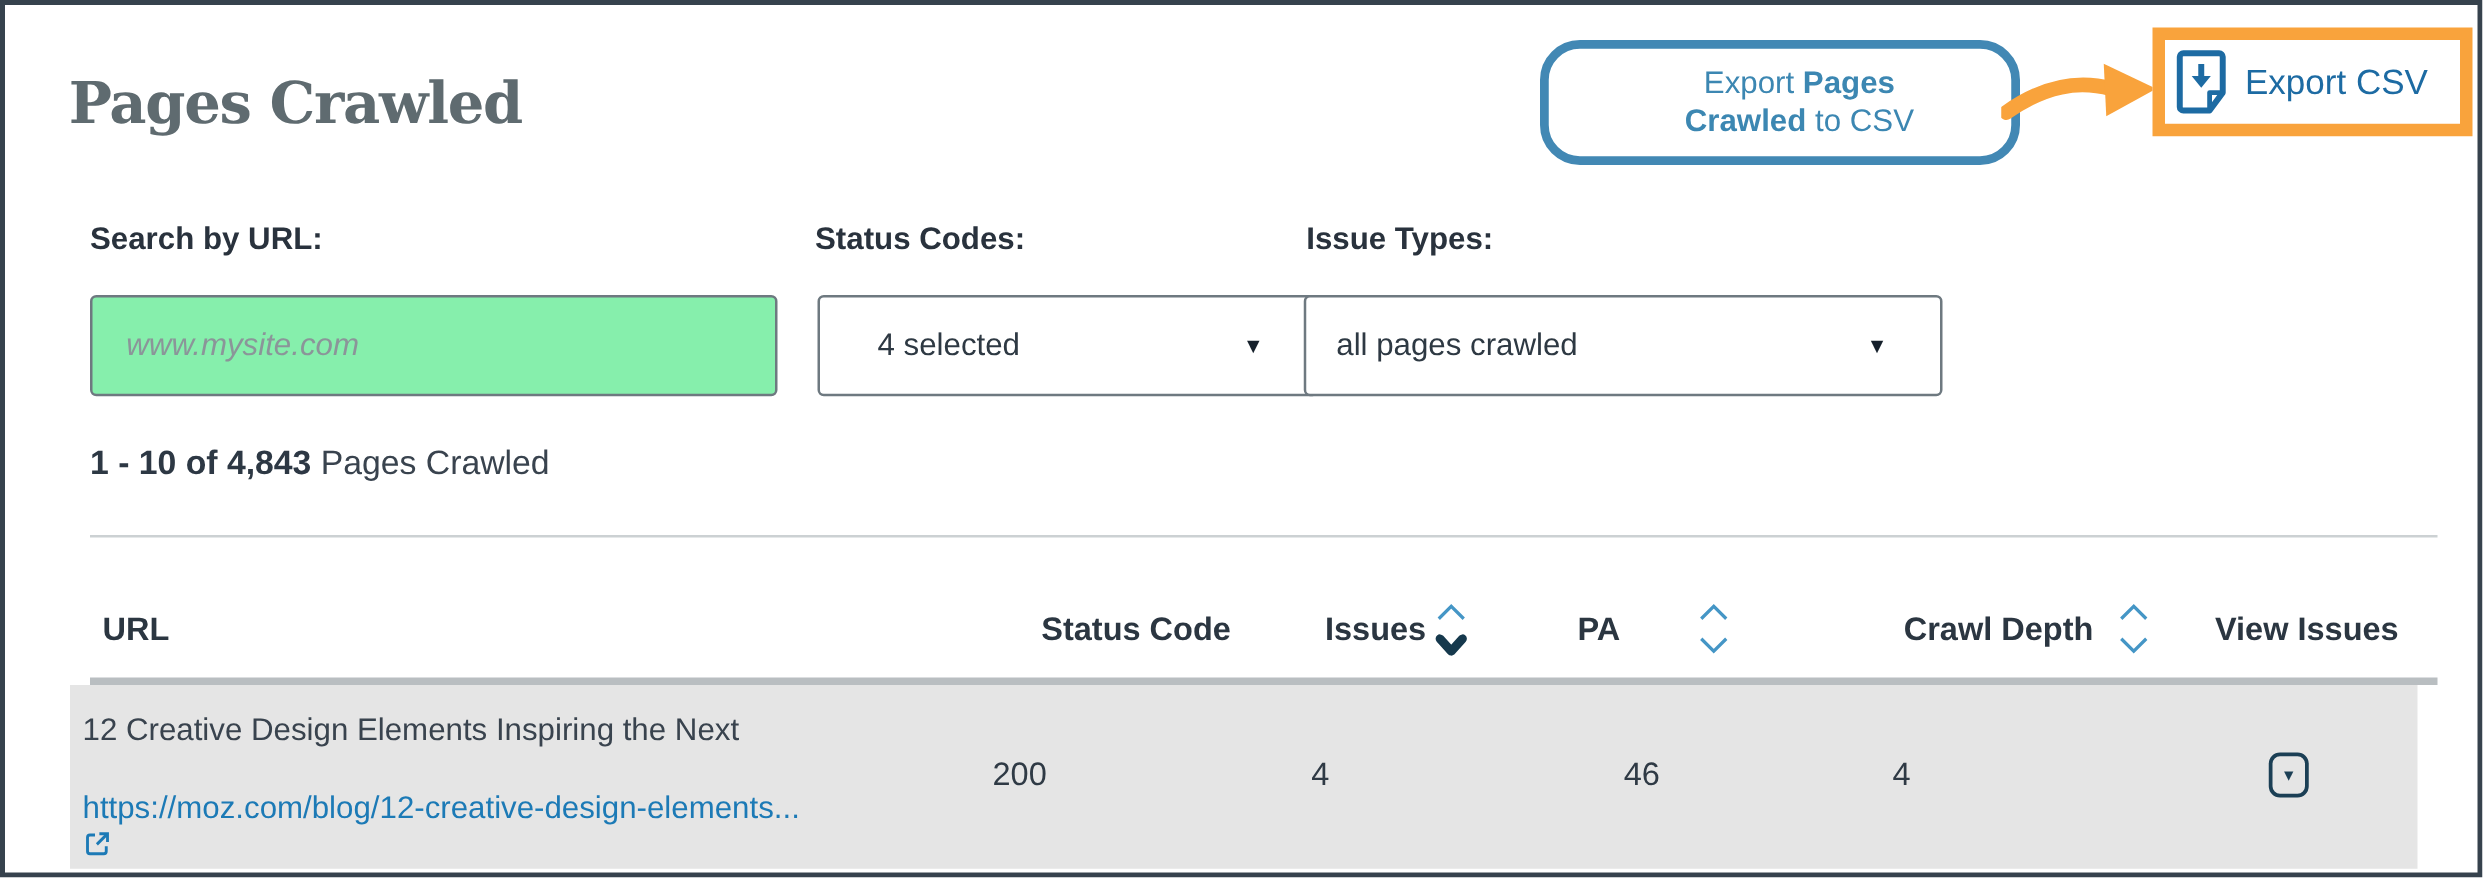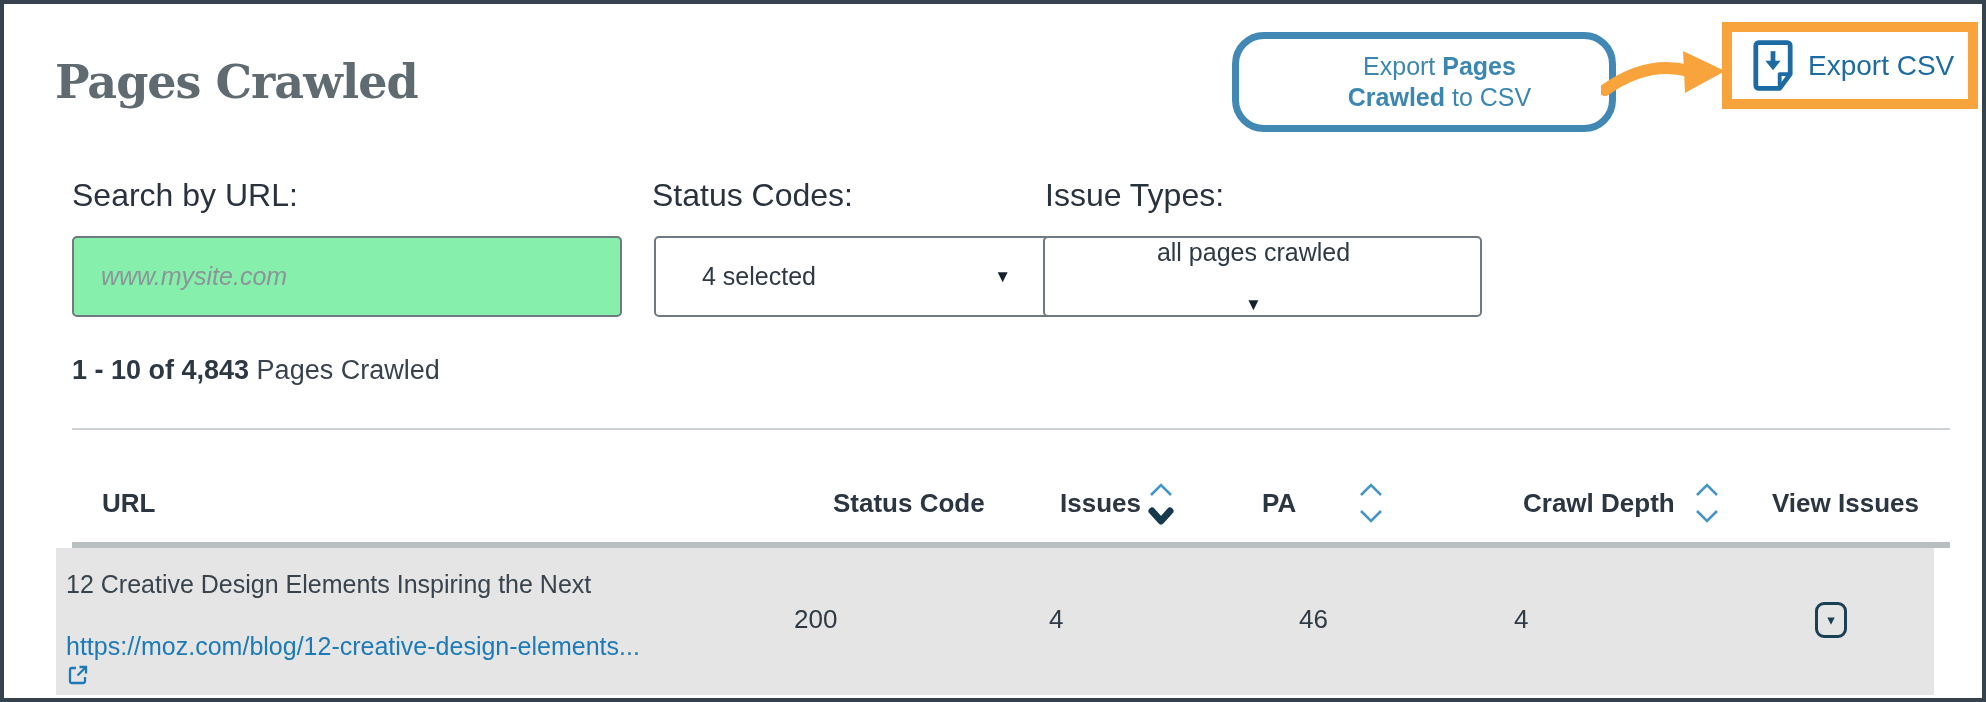--- a/index.html
+++ b/index.html
@@ -24,45 +24,45 @@
   .callout-text{
     width:210px;text-align:center;font-size:25px;line-height:31px;color:#3c87b2;
   }
   .callout-text b{font-weight:bold;}
   
   .arrow-svg{position:absolute;left:1601px;top:42px;}
   
   .export-highlight{
     position:absolute;left:1722px;top:22px;width:256px;height:87px;
     border:10px solid #f9a33c;box-sizing:border-box;background:#ffffff;
-    display:flex;align-items:center;gap:14px;padding-left:20px;
+    display:flex;align-items:center;gap:14px;padding-left:8px;
   }
   .export-label{font-size:28px;color:#1d6ba3;white-space:nowrap;}
   
   .filter-label{
-    position:absolute;top:177px;font-size:32px;font-weight:normal;color:#29323d;
+    position:absolute;top:177px;font-size:25px;font-weight:bold;color:#29323d;
   }
   .lbl-search{left:72px;}
   .lbl-status{left:652px;}
   .lbl-issue{left:1045px;}
   .search-input{
     position:absolute;left:72px;top:236px;width:550px;height:81px;
     box-sizing:border-box;border:2px solid #6e7980;border-radius:5px;
     padding:0 0 0 27px;font-size:25px;color:#2e3943;background:#86efac;
     font-family:"Liberation Sans",sans-serif;outline:none;
   }
   .search-input::placeholder{font-style:italic;color:#8b9599;opacity:1;}
   .dropdown{
     position:absolute;top:236px;height:81px;box-sizing:border-box;
     border:2px solid #6e7980;border-radius:5px;background:#fff;
     display:flex;align-items:center;justify-content:space-between;
     font-size:25px;color:#2e3943;cursor:pointer;
   }
   .dd-status{left:654px;width:401px;padding:0 42px 0 46px;}
-  .dd-issue{left:1043px;width:439px;padding:0 42px 0 24px;flex-direction:column;}
+  .dd-issue{left:1043px;width:511px;padding:0 42px 0 24px;}
   .caret{font-size:17px;color:#15202b;}
   
   .results-line{position:absolute;left:72px;top:355px;font-size:27px;color:#39434e;}
   .results-line .rng{font-weight:bold;color:#2d3844;}
   
   .table-header{
     position:absolute;left:72px;top:428px;width:1878px;height:114px;
     border-top:2px solid #ccd1d3;box-sizing:border-box;
   }
   .th{
@@ -133,21 +133,21 @@
 <div class="dropdown dd-issue">
   <span>all pages crawled</span>
   <span class="caret">▼</span>
 </div>
 
 <div class="results-line">
   <span class="rng">1 - 10 of 4,843</span><span> Pages Crawled</span>
 </div>
 
 <div class="table-header">
-  <div class="th" style="left:10px;margin-left:20px;">URL</div>
+  <div class="th" style="left:10px;">URL</div>
   <div class="th" style="left:761px;">Status Code</div>
   <div class="th" style="left:988px;">Issues</div>
   <svg class="sort-icon" style="left:1076px;" width="26" height="48" viewBox="0 0 26 48">
     <polyline points="3,15 13,5 23,15" fill="none" stroke="#4596c6" stroke-width="2.6"></polyline>
     <polyline points="4,31 13,41 22,31" fill="none" stroke="#16394d" stroke-width="7" stroke-linecap="round" stroke-linejoin="round"></polyline>
   </svg>
   <div class="th" style="left:1190px;">PA</div>
   <svg class="sort-icon" style="left:1286px;" width="26" height="48" viewBox="0 0 26 48">
     <polyline points="3,15 13,5 23,15" fill="none" stroke="#4596c6" stroke-width="2.6"></polyline>
     <polyline points="3,31 13,41 23,31" fill="none" stroke="#4596c6" stroke-width="2.6"></polyline>

